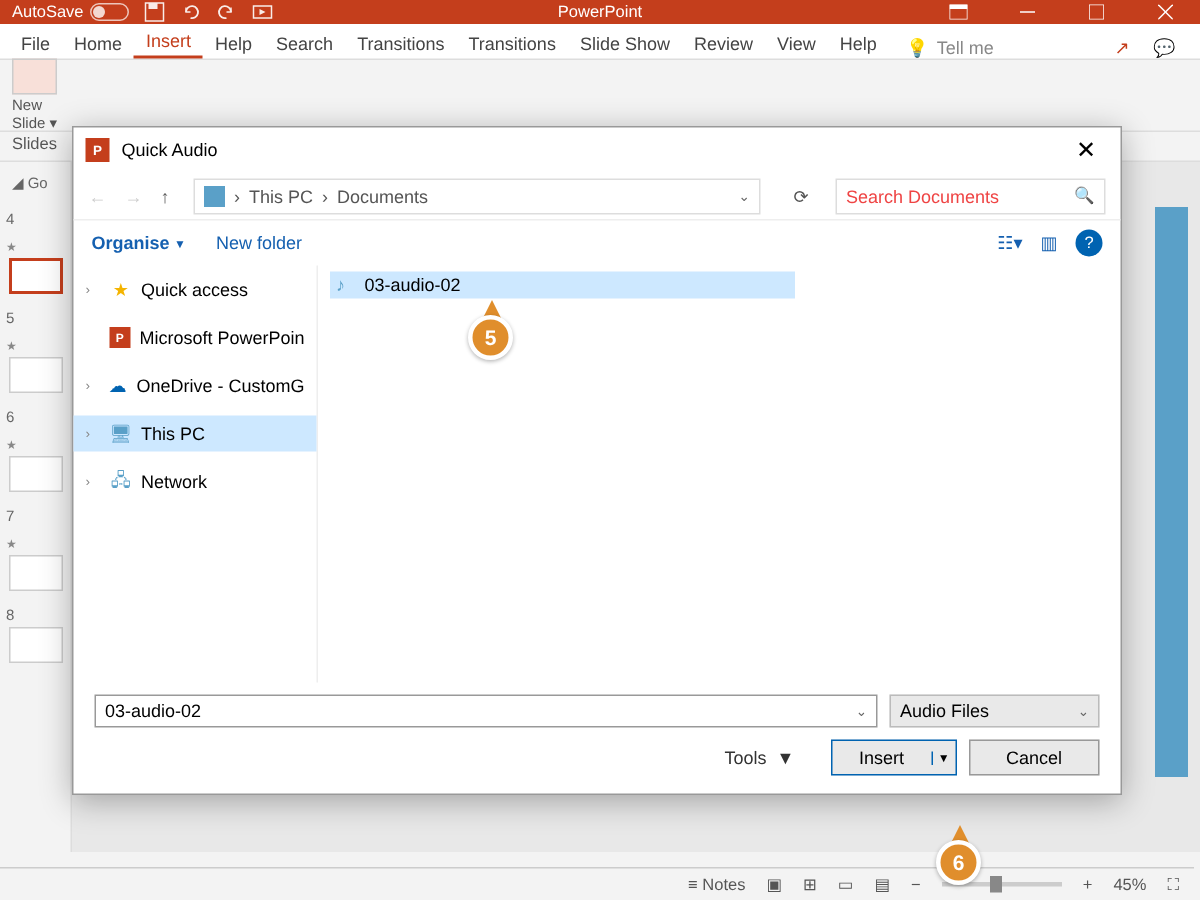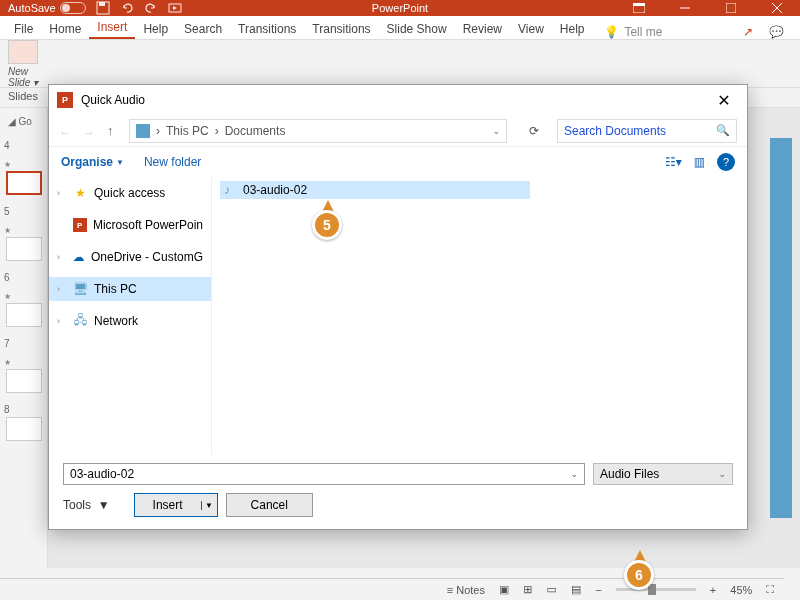--- a/index.html
+++ b/index.html
@@ -14,54 +14,54 @@
 .titlebar-center { position: absolute; left: 50%; transform: translateX(-50%); }
 .titlebar-right { margin-left: auto; display: flex; }
 .win-btn { width: 46px; height: 28px; display: flex; align-items: center; justify-content: center; cursor: pointer; }
 
 .ribbon-tabs { height: 24px; background: white; display: flex; align-items: flex-end; padding: 0 6px; font-size: 12px; color: #444; border-bottom: 1px solid #ddd; }
 .tab { padding: 3px 8px; cursor: pointer; }
 .tab.active { color: #c43e1c; border-bottom: 2px solid #c43e1c; }
 .tellme { margin-left: 12px; display: flex; align-items: center; gap: 5px; color: #888; }
 .ribbon-right { margin-left: auto; display: flex; gap: 16px; padding-right: 10px; color: #c43e1c; }
 
-.ribbon { height: 48px; background: #f3f3f3; display: flex; align-items: center; padding: 4px 8px; gap: 12px; border-bottom: 1px solid #ddd; font-style: italic; }
+.ribbon { height: 48px; background: #f3f3f3; display: flex; align-items: center; padding: 4px 8px; gap: 12px; border-bottom: 1px solid #ddd; }
 .ribbon-group { display: flex; flex-direction: column; align-items: center; font-size: 10px; color: #555; }
 .ribbon-icon-lg { width: 30px; height: 24px; background: #f8e0d9; border: 1px solid #ccc; margin-bottom: 2px; }
 
 .panel-hdr { height: 20px; background: #f3f3f3; font-size: 11px; padding: 2px 8px; color: #555; border-bottom: 1px solid #ddd;}
 
 .main { display: flex; height: 460px; }
 .thumbs { width: 48px; background: #f3f3f3; padding: 6px 4px; border-right: 1px solid #ddd; }
 .thumb-lbl { font-size: 10px; color: #666; padding: 2px 4px; }
 .thumb { margin: 6px 0; }
 .thumb-num { font-size: 10px; color: #666; }
 .thumb-star { font-size: 8px; color: #888; }
 .thumb-img { width: 36px; height: 24px; background: white; border: 1px solid #ccc; margin-left: 2px; }
 .thumb-img.sel { border: 2px solid #c43e1c; }
 
 .canvas { flex: 1; background: #e8e8e8; position: relative; }
 .slide-edge { position: absolute; top: 30px; right: 8px; width: 22px; height: 380px; background: #5aa0c8; }
 
-.statusbar { position: absolute; bottom: 0; left: 0; right: 16px; height: 22px; background: #f3f3f3; border-top: 1px solid #ccc; display: flex; align-items: center; justify-content: flex-end; padding: 0 10px; font-size: 11px; color: #555; gap: 14px; }
+.statusbar { position: absolute; bottom: 0; left: 0; right: 4px; height: 22px; background: #f3f3f3; border-top: 1px solid #ccc; display: flex; align-items: center; justify-content: flex-end; padding: 0 10px; font-size: 11px; color: #555; gap: 14px; }
 .zoom-slider { width: 80px; height: 3px; background: #ccc; position: relative; }
 .zoom-thumb { position: absolute; left: 40%; top: -4px; width: 8px; height: 11px; background: #888; }
 
 .dialog { position: absolute; top: 84px; left: 48px; width: 700px; height: 446px; background: white; border: 1px solid #999; box-shadow: 0 4px 20px rgba(0,0,0,0.3); display: flex; flex-direction: column; }
 .dlg-title { height: 30px; display: flex; align-items: center; padding: 0 8px; font-size: 12px; }
 .dlg-title .ppico { width: 16px; height: 16px; background: #c43e1c; color: white; display: flex; align-items: center; justify-content: center; font-size: 9px; font-weight: bold; margin-right: 8px; }
 .dlg-close { margin-left: auto; width: 30px; height: 20px; display: flex; align-items: center; justify-content: center; cursor: pointer; font-size: 16px; }
 
 .dlg-nav { height: 32px; display: flex; align-items: center; padding: 0 10px; gap: 12px; font-size: 12px; color: #555; border-bottom: 1px solid #eee;}
 .nav-arrow { color: #ccc; }
 .nav-arrow.on { color: #555; }
 .breadcrumb { display: flex; align-items: center; gap: 6px; flex: 1; border: 1px solid #ddd; padding: 3px 6px; margin: 0 4px; height: 24px; }
 .bc-ico { width: 14px; height: 14px; background: #5aa0c8; }
 .refresh-btn { padding: 0 6px; }
-.search { width: 180px; height: 24px; border: 1px solid #ddd; display: flex; align-items: center; padding: 0 6px; color: #1d4ed8; }
+.search { width: 180px; height: 24px; border: 1px solid #ddd; display: flex; align-items: center; padding: 0 6px; color: #ef4444; }
 .search-ico { margin-left: auto; font-size: 11px; }
 
 .dlg-toolbar { height: 30px; display: flex; align-items: center; padding: 0 12px; gap: 20px; font-size: 12px; color: #1560b0; }
 .org { display: flex; align-items: center; gap: 3px; font-weight: bold; }
 .view-opts { margin-left: auto; display: flex; align-items: center; gap: 12px; }
 .help-ico { width: 18px; height: 18px; background: #0063b1; border-radius: 50%; color: white; display: flex; align-items: center; justify-content: center; font-size: 11px; }
 
 .dlg-body { flex: 1; display: flex; }
 .nav-tree { width: 163px; border-right: 1px solid #eee; padding: 4px 0; font-size: 12px; }
 .tree-item { display: flex; align-items: center; padding: 5px 8px; gap: 6px; cursor: pointer; white-space: nowrap; overflow: hidden; }
@@ -77,21 +77,21 @@
 .file-area { flex: 1; padding: 4px 8px; position: relative; }
 .file-item { display: flex; align-items: center; gap: 5px; padding: 2px 4px; font-size: 12px; background: #cde8ff; width: 310px; }
 .file-ico { width: 14px; height: 14px; color: #5aa0c8; }
 
 .dlg-footer { padding: 8px 14px 12px; font-size: 12px; }
 .fn-row { display: flex; align-items: center; gap: 8px; margin-bottom: 8px; }
 .fn-label { width: 165px; text-align: right; color: #333; }
 .fn-input { flex: 1; height: 22px; border: 1px solid #999; padding: 0 6px; background: white; display: flex; align-items: center; }
 .fn-chev { margin-left: auto; font-size: 9px; color: #666; }
 .filter { width: 140px; height: 22px; border: 1px solid #bbb; background: #e9e9e9; padding: 0 6px; display: flex; align-items: center; }
-.btn-row { display: flex; align-items: center; gap: 8px; }
+.btn-row { display: flex; align-items: center; justify-content: flex-end; gap: 8px; }
 .tools { margin-right: 16px; color: #333; }
 .btn { height: 24px; border: 1px solid #999; background: #e9e9e9; display: flex; align-items: center; font-size: 12px; cursor: pointer; }
 .btn.primary { border: 1px solid #0063b1; }
 .btn-main { padding: 0 18px; }
 .btn-split { width: 16px; border-left: 1px solid #999; display: flex; align-items: center; justify-content: center; font-size: 8px; }
 .btn.primary .btn-split { border-left: 1px solid #0063b1; }
 .btn.cancel { padding: 0 24px; }
 
 .callout { position: absolute; width: 32px; height: 44px; z-index: 100; }
 .callout-pin { width: 0; height: 0; border-left: 6px solid transparent; border-right: 6px solid transparent; border-bottom: 12px solid #e08e2c; margin: 0 auto; }

